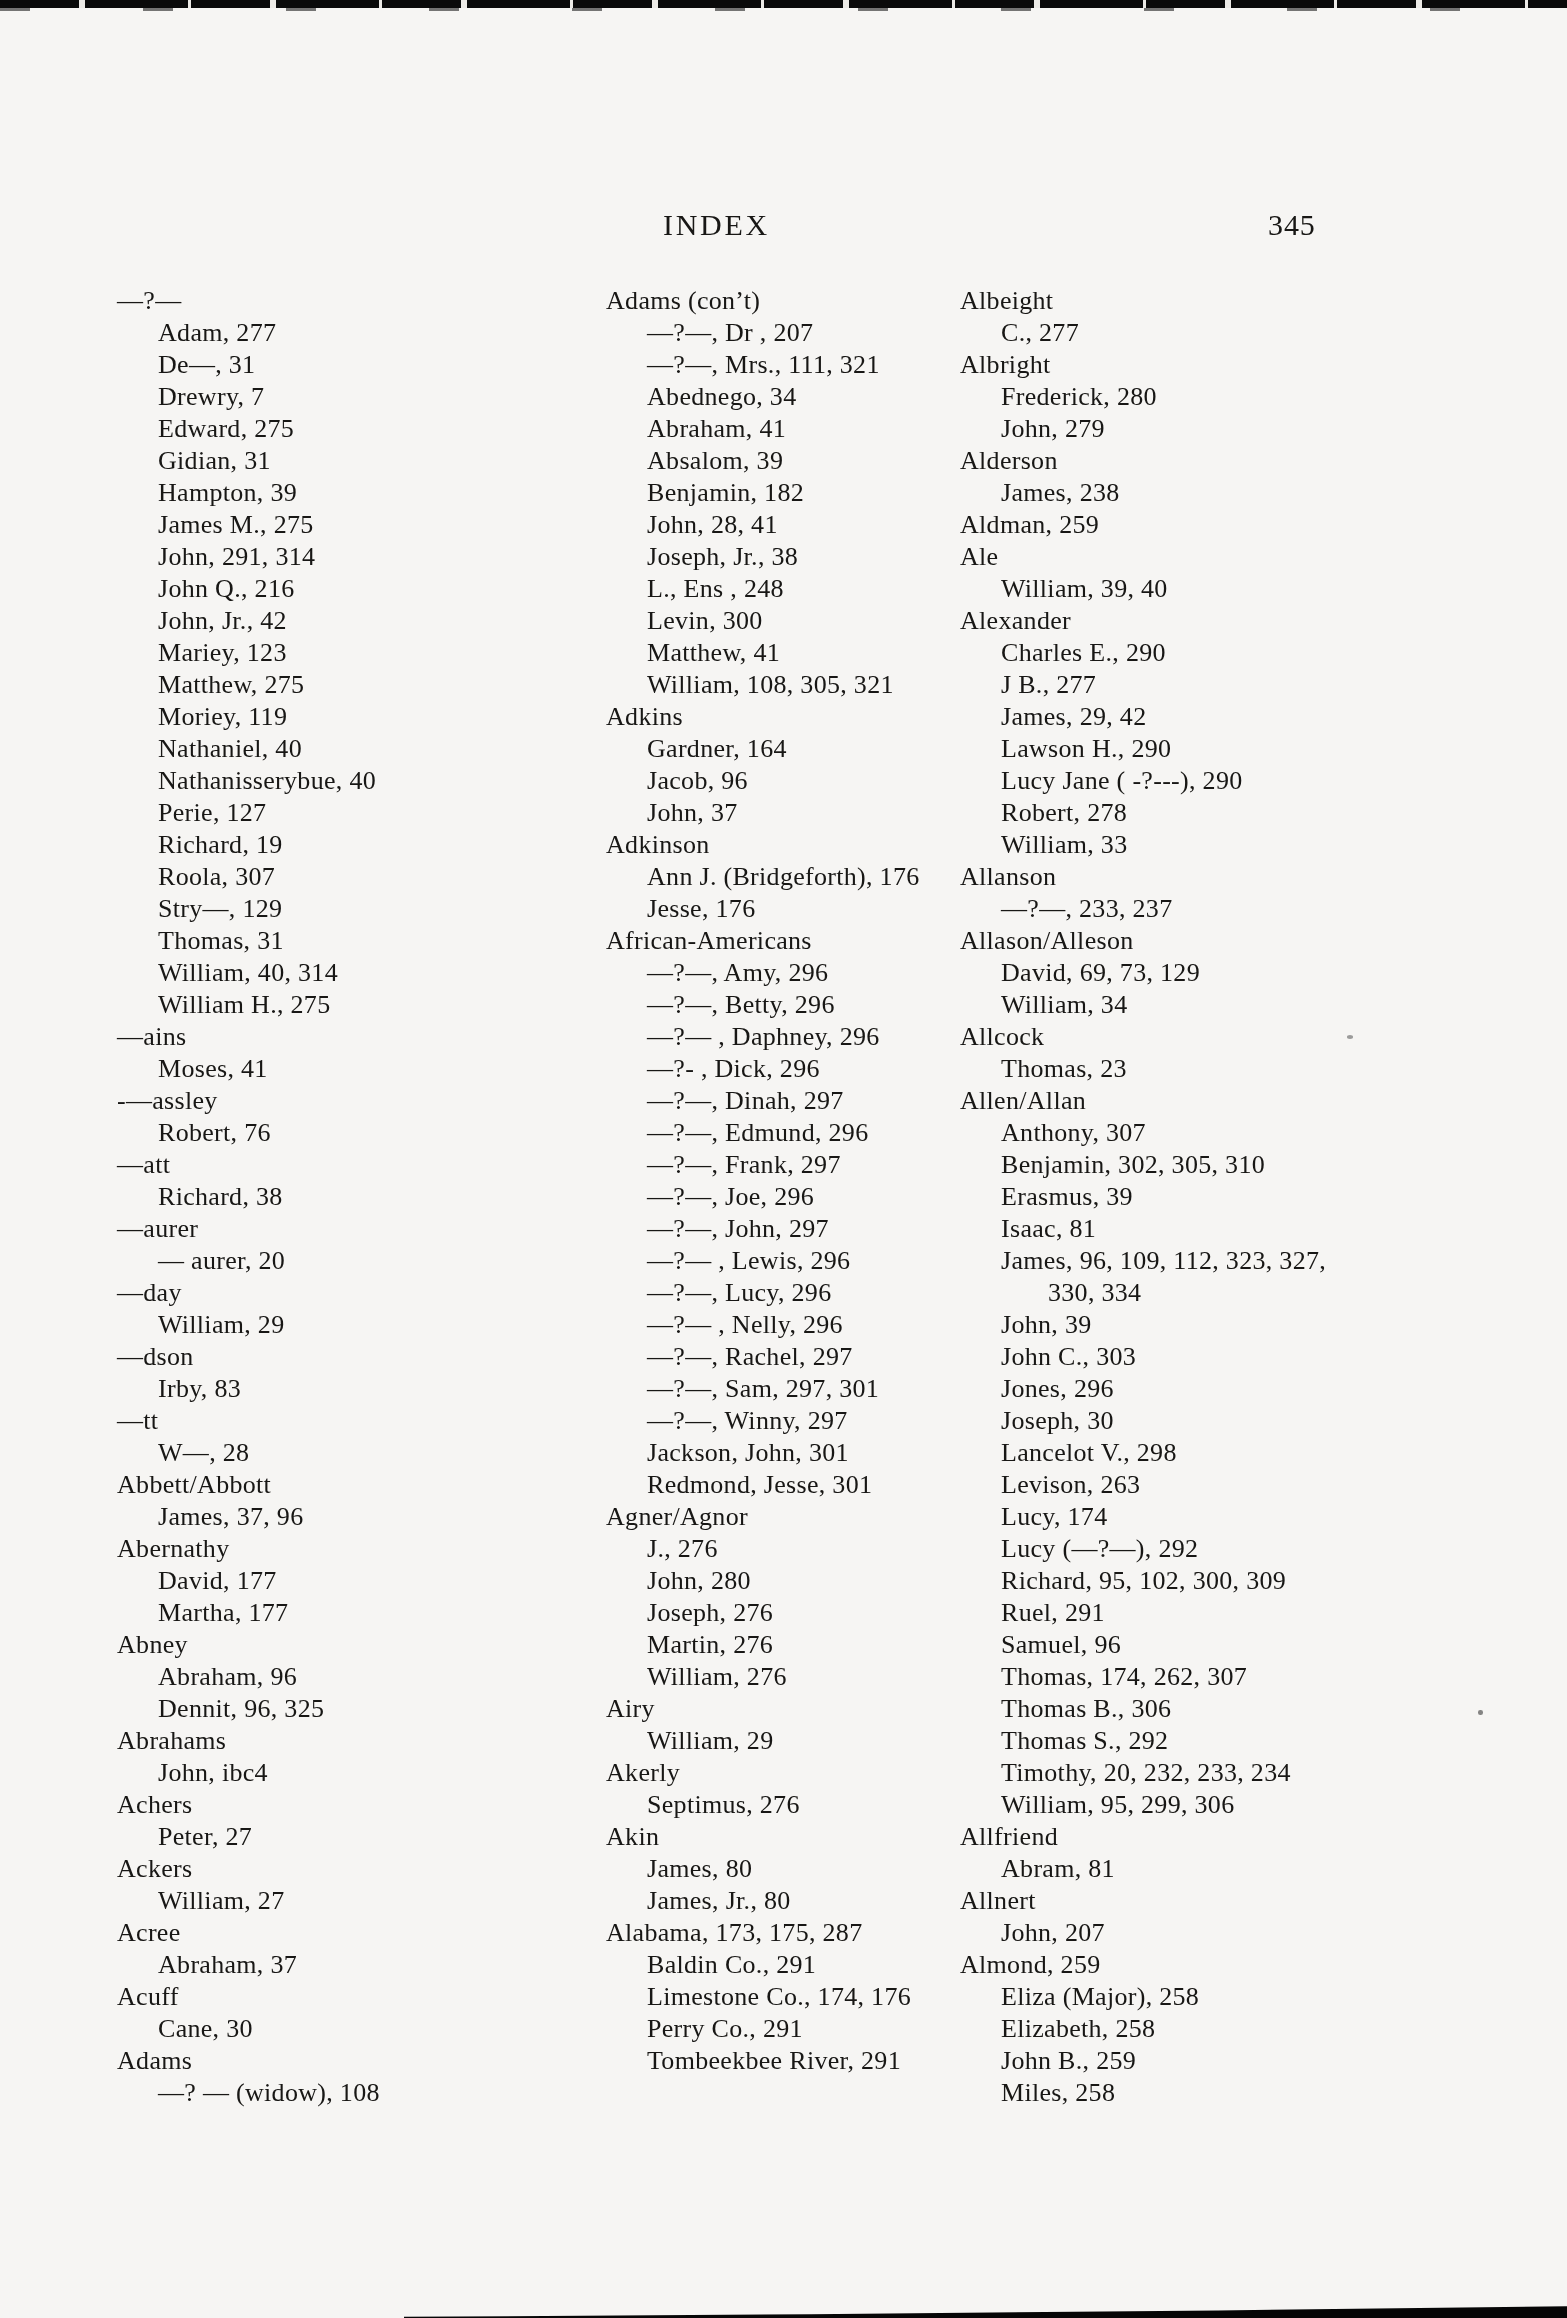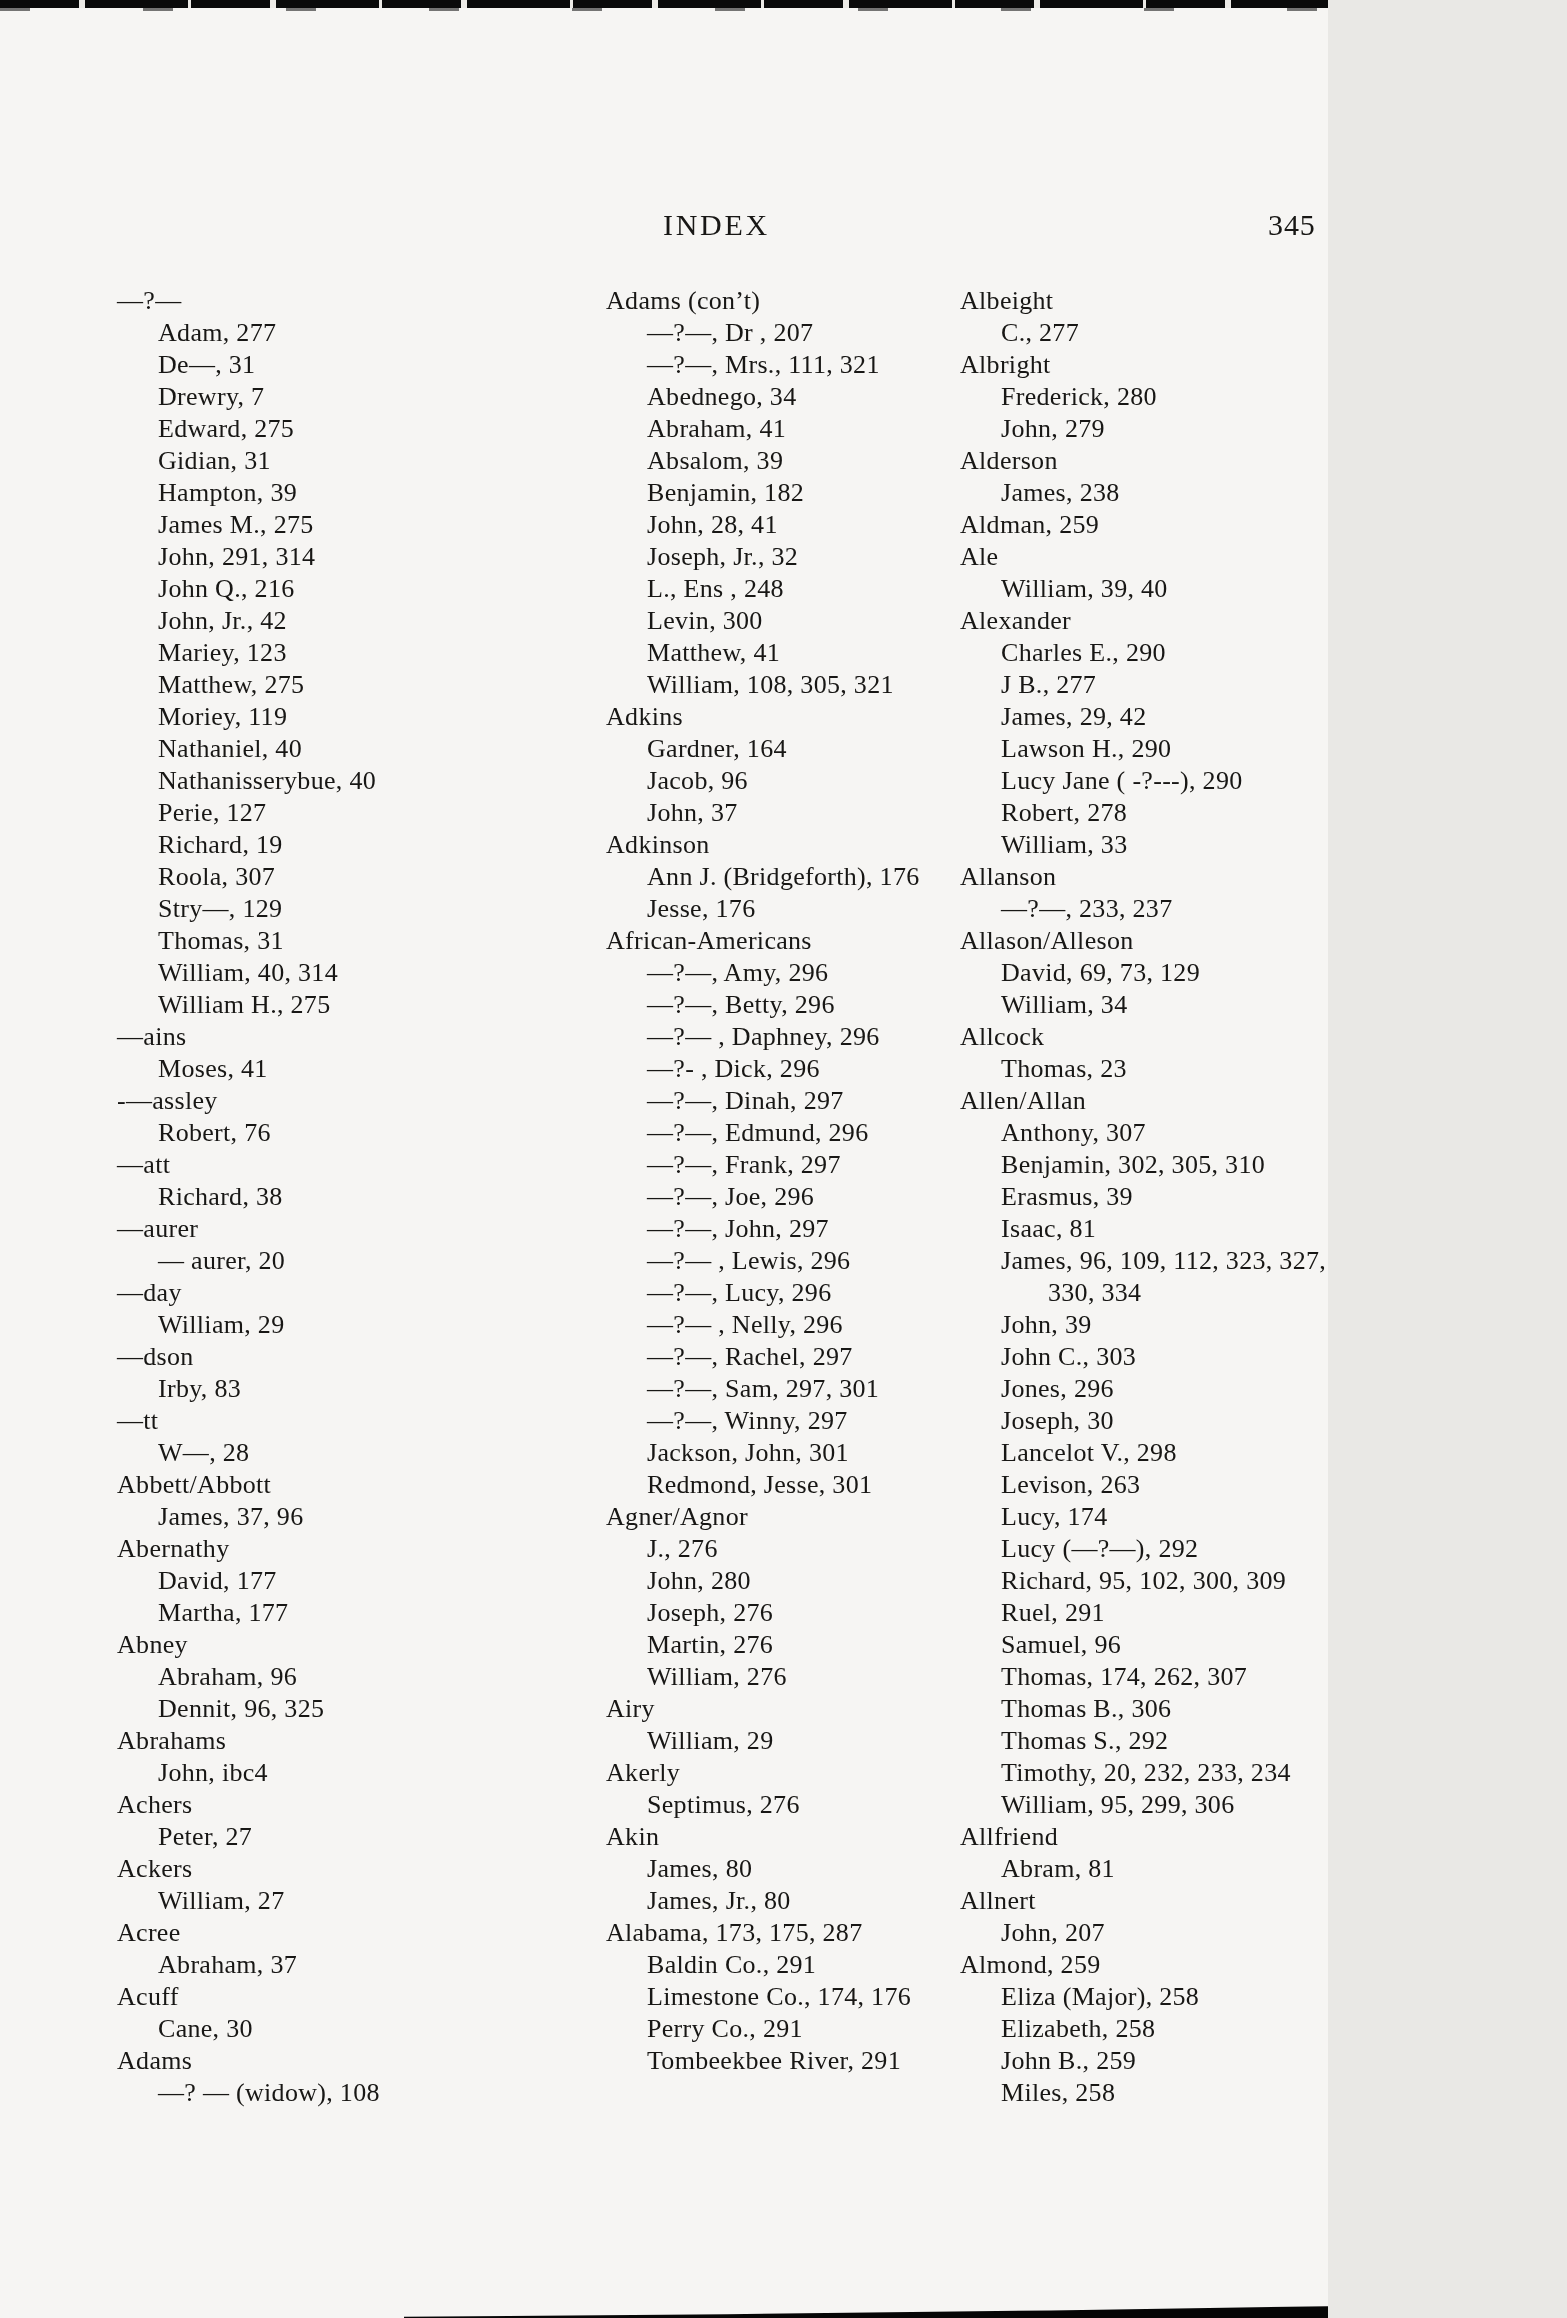--- a/index.html
+++ b/index.html
@@ -1,18 +1,18 @@
 <!DOCTYPE html>
 <html style="--ink: #181715; --paper: #f6f5f3;font-size:14.3px"><head>
 <meta charset="utf-8">
 <style>
   html, body { margin: 0; padding: 0; background: #e9e8e5; }
   .page {
     position: relative;
-    width: 1328px;
+    width: 1567px;
     height: 2319px;
     background: var(--paper, #f6f5f3);
     overflow: hidden;
     font-family: "Liberation Serif", serif;
     color: var(--ink, #181715);
   }
   
   .topbar {
     position: absolute;
     top: 0; left: 0; width: 100%; height: 8px;
@@ -133,21 +133,21 @@
     </div>
   <div class="col col2">
       <div class="entry i0">Adams (con’t)</div>
       <div class="entry i1">—?—, Dr , 207</div>
       <div class="entry i1">—?—, Mrs., 111, 321</div>
       <div class="entry i1">Abednego, 34</div>
       <div class="entry i1">Abraham, 41</div>
       <div class="entry i1">Absalom, 39</div>
       <div class="entry i1">Benjamin, 182</div>
       <div class="entry i1">John, 28, 41</div>
-      <div class="entry i1">Joseph, Jr., 32</div>
+      <div class="entry i1">Joseph, Jr., 38</div>
       <div class="entry i1">L., Ens , 248</div>
       <div class="entry i1">Levin, 300</div>
       <div class="entry i1">Matthew, 41</div>
       <div class="entry i1">William, 108, 305, 321</div>
       <div class="entry i0">Adkins</div>
       <div class="entry i1">Gardner, 164</div>
       <div class="entry i1">Jacob, 96</div>
       <div class="entry i1">John, 37</div>
       <div class="entry i0">Adkinson</div>
       <div class="entry i1">Ann J. (Bridgeforth), 176</div>

